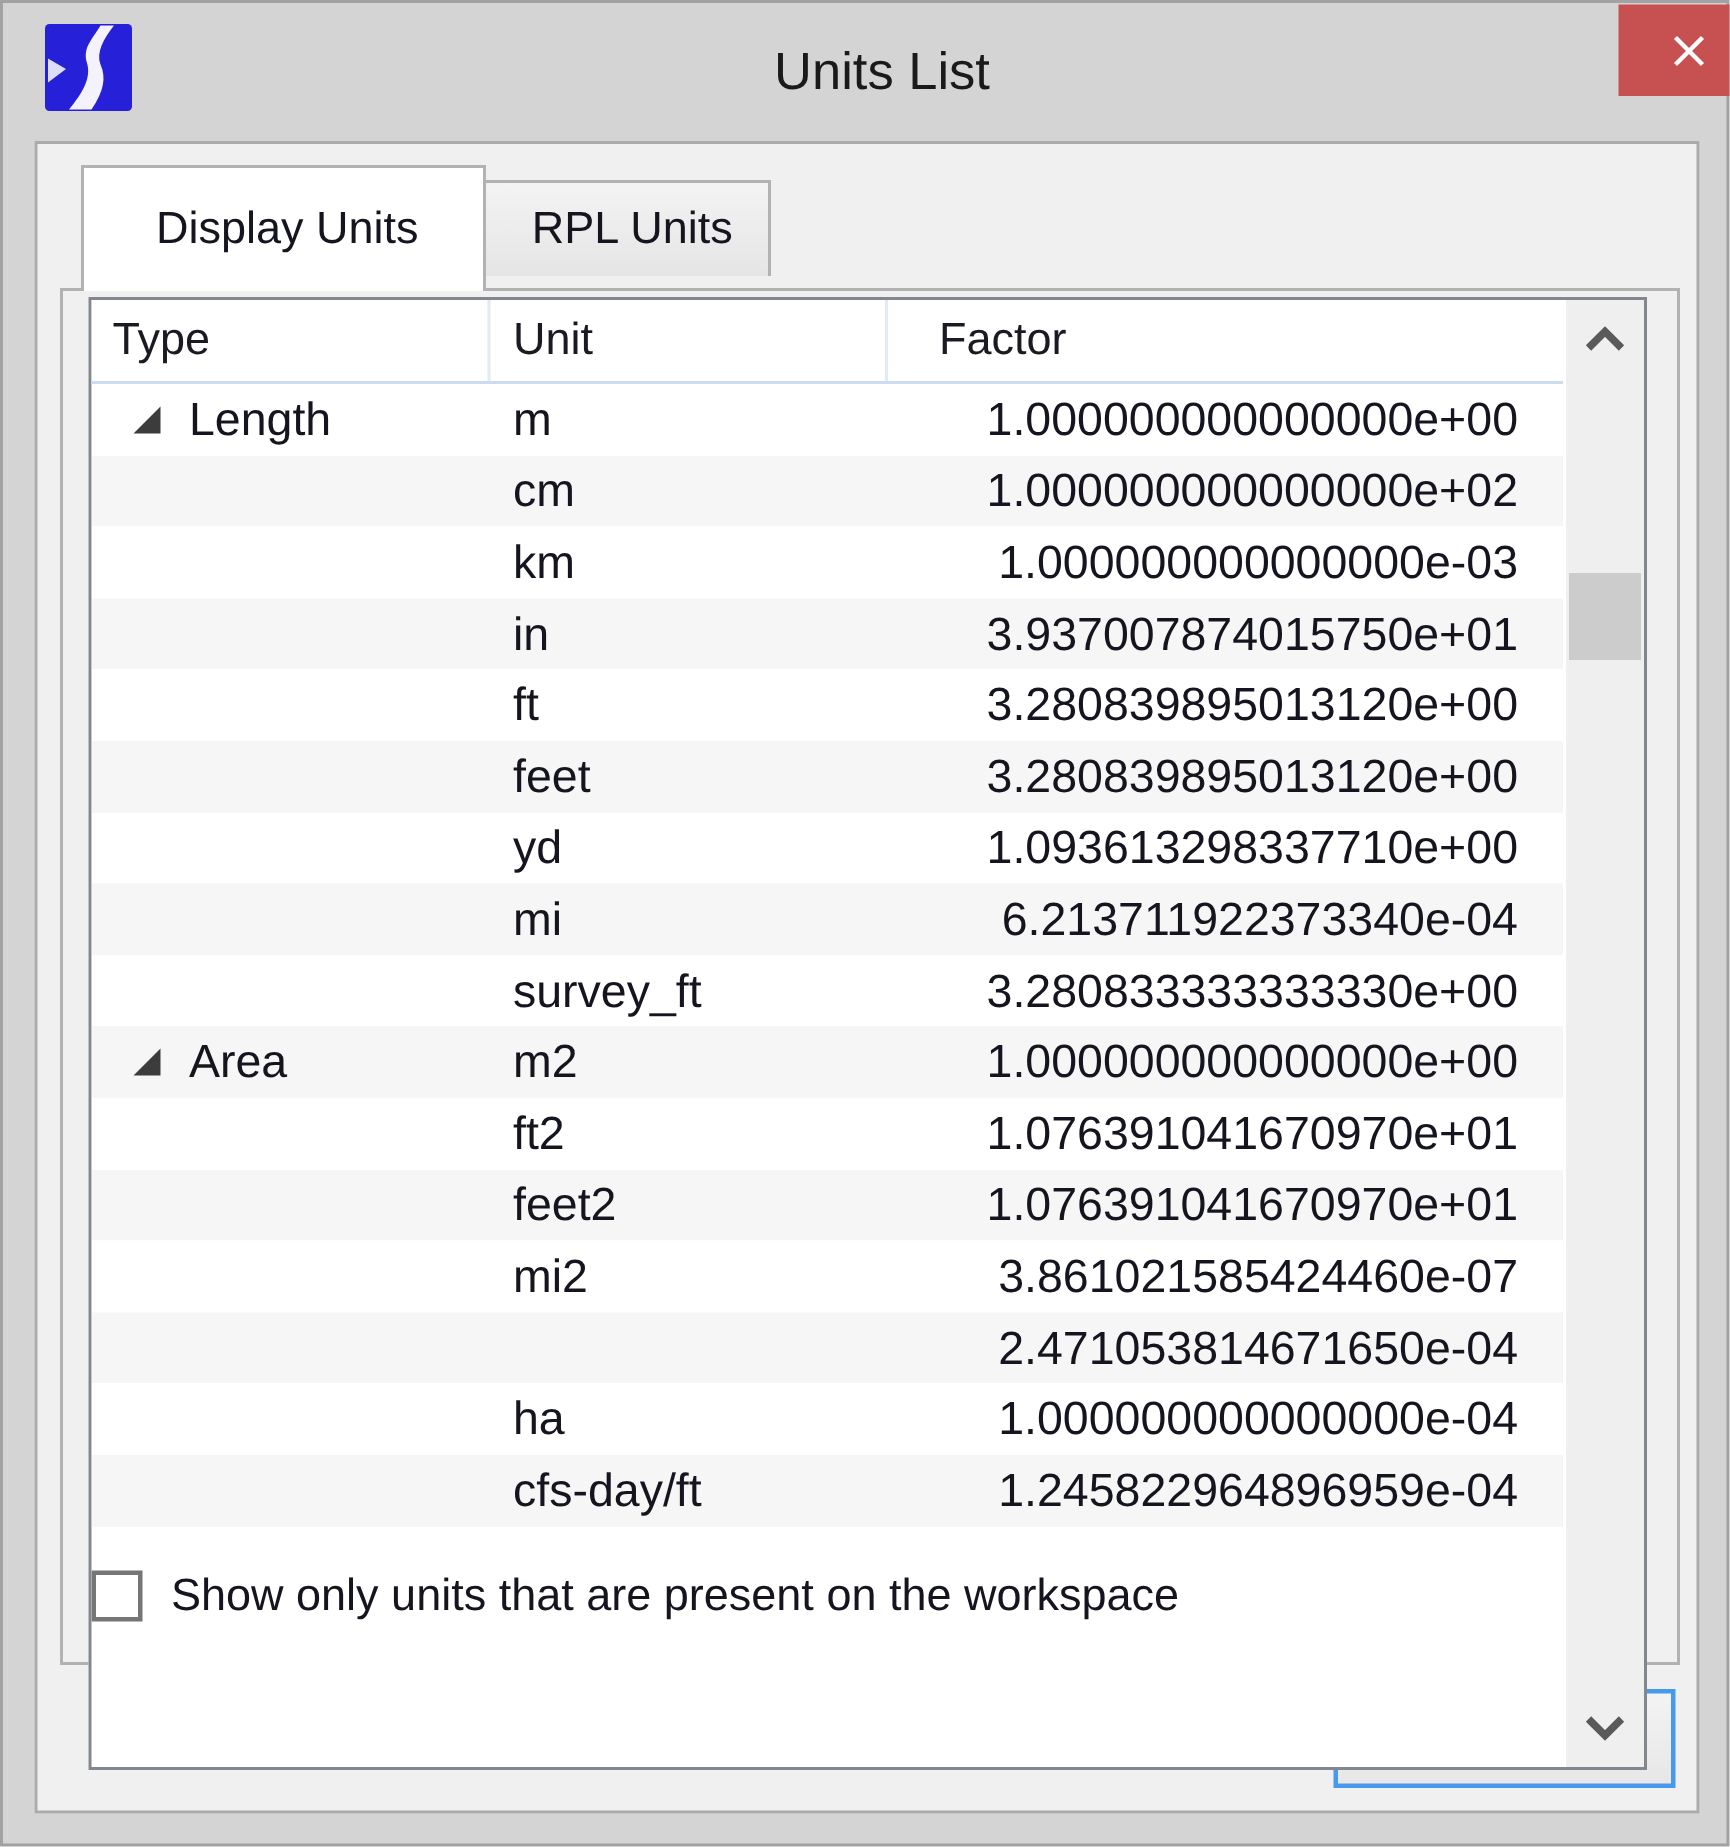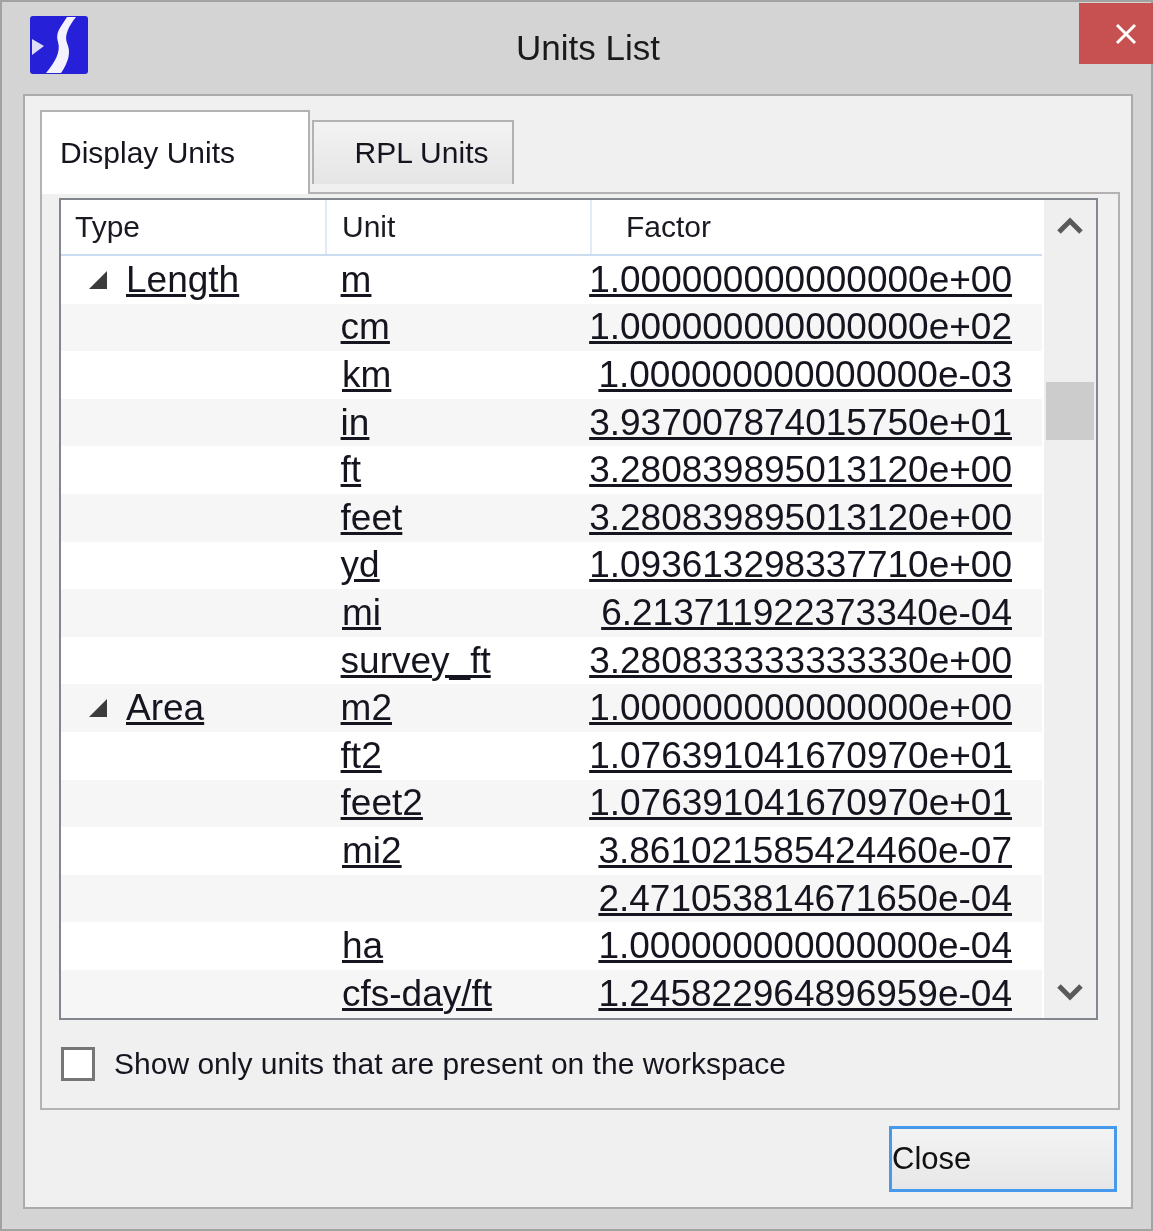--- a/index.html
+++ b/index.html
@@ -30,51 +30,51 @@
     display:flex;align-items:center;justify-content:center;
   }
   
   .panel{
     position:absolute;left:21px;top:92px;width:1110px;height:1115px;
     background:#f0f0f0;border:2px solid #ababab;box-sizing:border-box;
   }
   
   .tab{position:absolute;box-sizing:border-box;font-size:30px;display:flex;align-items:center;padding-left:17px;}
   .tab-active{
-    left:15px;top:14px;width:270px;height:84px;
+    left:29px;top:14px;width:270px;height:84px;
     background:#ffffff;border:2px solid #b2b2b2;border-bottom:none;
-    padding-left:18px;z-index:3;
+    padding-left:48px;z-index:3;
   }
   .tab-inactive{
     left:287px;top:24px;width:202px;height:64px;
     background:linear-gradient(#f3f3f3,#e5e5e5);
     border:2px solid #b2b2b2;border-bottom:none;
     justify-content:center;z-index:1;
   }
   .tab-pane{
     position:absolute;left:15px;top:96px;width:1080px;height:918px;
     background:#f0f0f0;border:2px solid #b2b2b2;box-sizing:border-box;z-index:2;
   }
   
   .units-table{
-    position:absolute;left:17px;top:4px;width:1039px;height:822px;
+    position:absolute;left:17px;top:4px;width:1039px;height:982px;
     background:#ffffff;border:2px solid #82878f;box-sizing:border-box;
     overflow:hidden;
   }
   .theader{
     position:absolute;left:0;top:0;right:54px;height:54px;
     background:#ffffff;border-bottom:2px solid #ccdcf0;
     display:flex;font-size:30px;color:#1a1a22;
   }
   .hcell{display:flex;align-items:center;box-sizing:border-box;}
   .hcell-type{width:266px;padding-left:14px;border-right:2px solid #e1eaf6;}
   .hcell-unit{width:265px;padding-left:15px;border-right:2px solid #e1eaf6;}
   .hcell-factor{flex:1;padding-left:34px;}
   .tbody{position:absolute;left:0;top:56px;right:54px;bottom:0;overflow:hidden;}
-  .trow{display:flex;height:47.6px;font-size:37px;background:#ffffff;text-decoration:underline;}
+  .trow{display:flex;height:47.6px;font-size:31px;background:#ffffff;}
   .trow.alt{background:#f6f6f6;}
   .cell{display:flex;align-items:center;box-sizing:border-box;white-space:nowrap;}
   .cell-type{width:266px;padding-left:26px;}
   .cell-unit{width:265px;padding-left:15px;}
   .cell-factor{flex:1;justify-content:flex-end;padding-right:30px;}
   .branch{width:22px;height:22px;margin-right:17px;flex:0 0 auto;}
   .branch.hidden{visibility:hidden;}
   
   .vscroll{
     position:absolute;top:0;right:0;bottom:0;width:52px;

